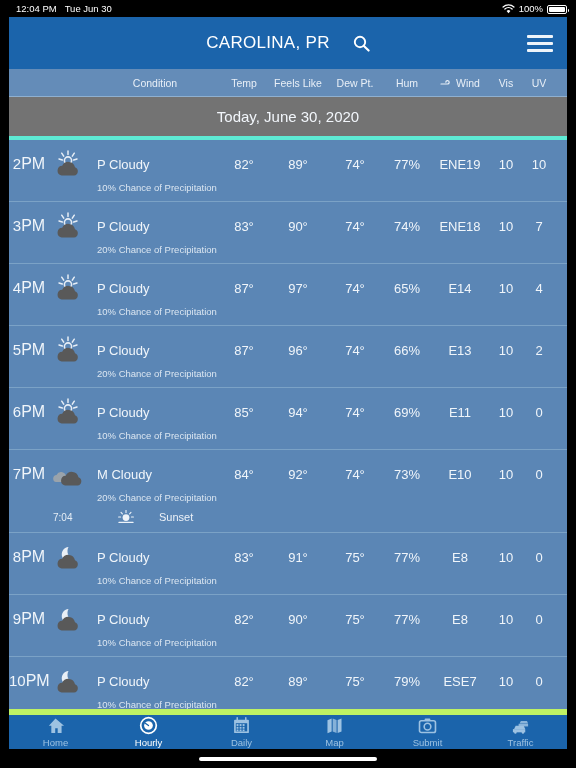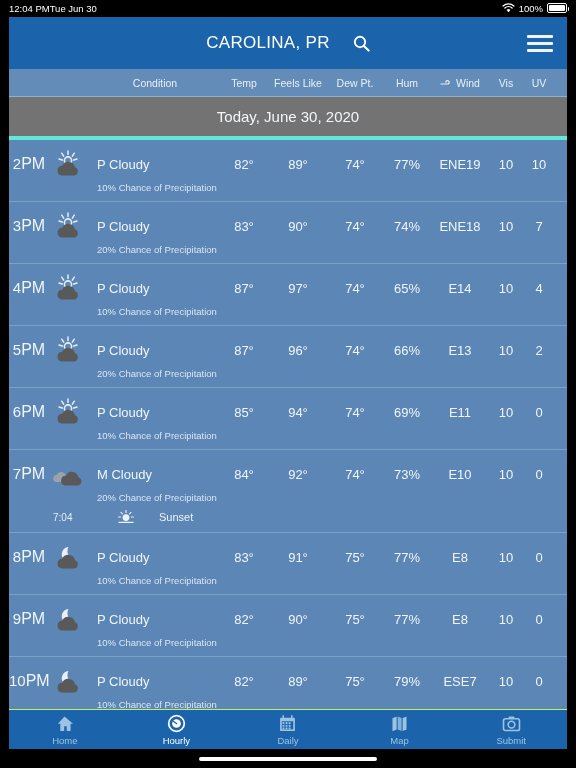--- a/index.html
+++ b/index.html
@@ -17,22 +17,22 @@
   }
 
   
   .statusbar {
     height:17px; flex:0 0 17px;
     background:#000; color:#fff;
     display:flex; align-items:center;
     font-size:9.5px;
     padding:0 9px;
   }
-  .sb-left { display:flex; align-items:center; gap:0; }
-  .sb-right { margin-left:auto; display:flex; align-items:flex-start; gap:4px; }
+  .sb-left { display:flex; align-items:center; gap:8px;margin-left:7px; }
+  .sb-right { margin-left:auto; display:flex; align-items:flex-end; gap:4px; }
   .wifi-ico { display:block; }
   .batt {
     width:20px; height:9.5px;
     border:1px solid #fff; border-radius:2px;
     position:relative; padding:1px;
   }
   .batt::after {
     content:""; position:absolute; right:-3px; top:3px;
     width:1.5px; height:3.5px; background:#fff; border-radius:0 1px 1px 0;
   }
@@ -147,21 +147,21 @@
   }
   .sun-time { color:#e5edf5; font-size:10px; width:44px; }
   .sun-ico { width:22px; display:flex; justify-content:center; }
   .sun-label { color:#edf2f8; font-size:11px; padding-left:4px; }
 
   
   .tabbar {
     flex:0 0 40px;
     background:#1b64ab;
     display:flex; align-items:stretch;
-    border-top:1px solid #bef264;
+    border-top:6px solid #bef264;
   }
   .tab {
     flex:1 1 0; display:flex; flex-direction:column;
     align-items:center; justify-content:center; gap:2px;
     color:#9dc2e2; font-size:9.5px;
   }
   .tab.active { color:#ffffff; }
   .tab .ti { display:block; height:19px; }
 
   
@@ -520,19 +520,30 @@
           <span>Map</span>
         </div>
         <div class="tab">
           <svg xmlns="http://www.w3.org/2000/svg" width="19" height="19" viewBox="0 0 20 20" class="ti">
             <rect x="1.6" y="5" width="16.8" height="12.4" rx="2" fill="none" stroke="#9dc2e2" stroke-width="1.7"></rect>
             <circle cx="10" cy="11.2" r="3.5" fill="none" stroke="#9dc2e2" stroke-width="1.7"></circle>
             <rect x="7" y="2.6" width="6" height="2.4" rx=".8" fill="#9dc2e2"></rect>
           </svg>
           <span>Submit</span>
         </div>
+        <div class="tab">
+          <svg xmlns="http://www.w3.org/2000/svg" width="19" height="19" viewBox="0 0 20 20" class="ti">
+            <path d="M2 13.8 h13 v3.4 H2 Z" fill="#9dc2e2"></path>
+            <path d="M3.3 13.6 l1.6 -3.3 h8.5 l1.6 3.3 Z" fill="#9dc2e2"></path>
+            <circle cx="4.6" cy="17.4" r="1.3" fill="#9dc2e2"></circle>
+            <circle cx="12.6" cy="17.4" r="1.3" fill="#9dc2e2"></circle>
+            <path d="M8 8.2 h10 v2.8 H8 Z" fill="#9dc2e2" opacity=".85"></path>
+            <path d="M9 8 l1.4 -2.8 h6.4 L18 8 Z" fill="#9dc2e2" opacity=".85"></path>
+          </svg>
+          <span>Traffic</span>
+        </div>
       </div>
   </div>
 
   <div class="homebar">
       <i></i>
     </div>
 </div>
 
 </body></html>

